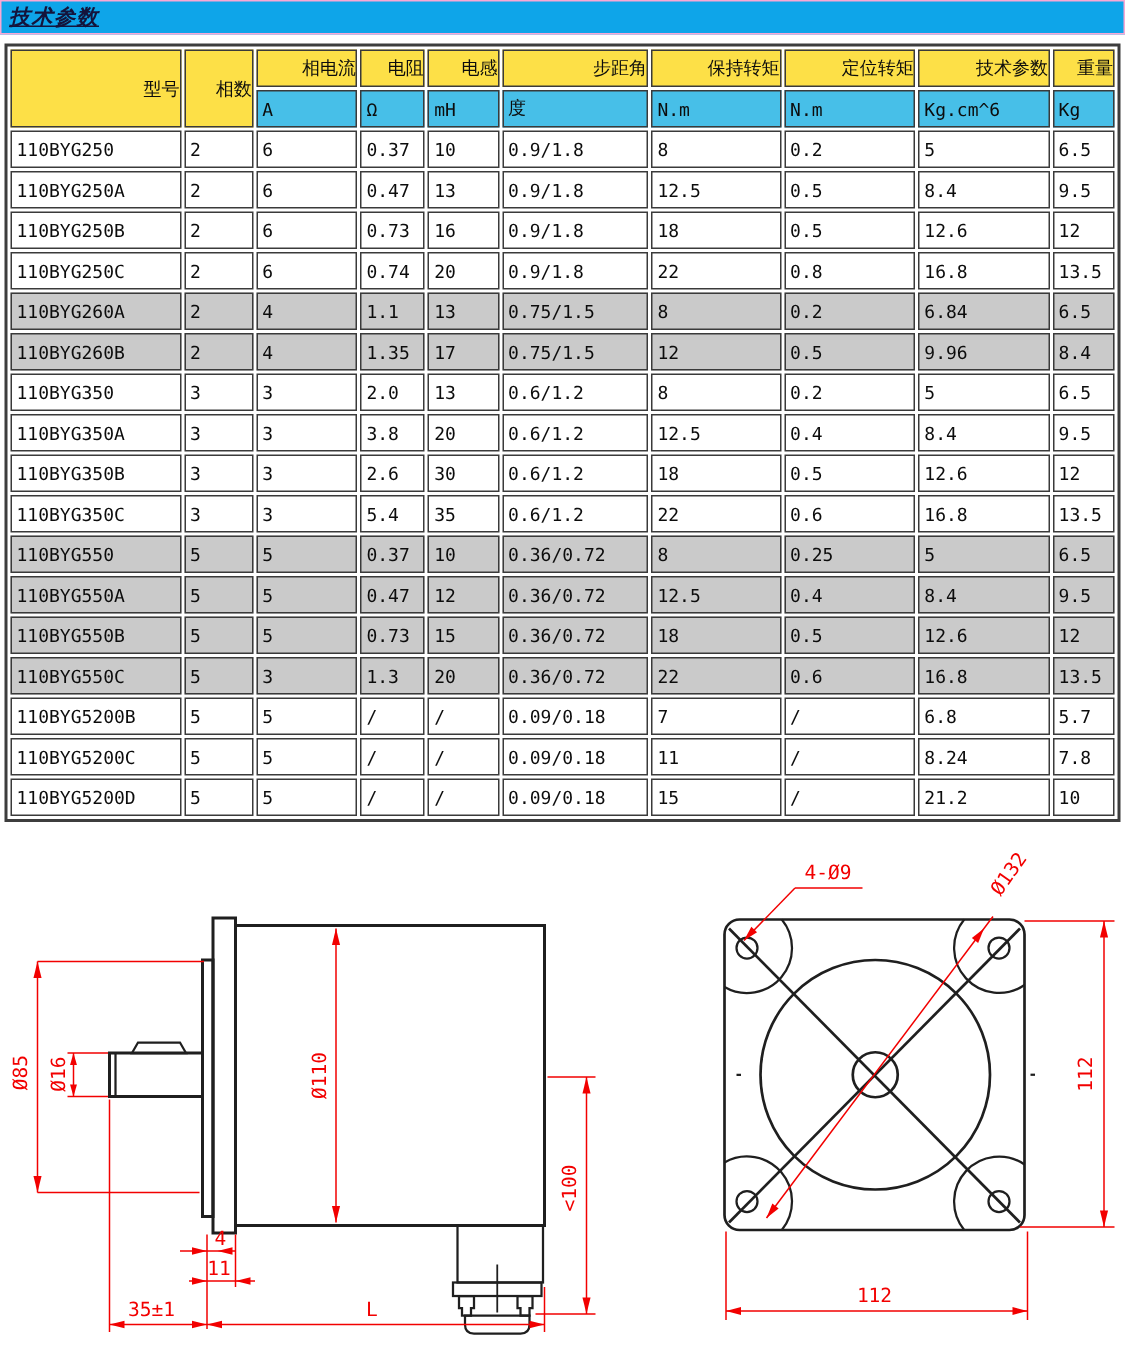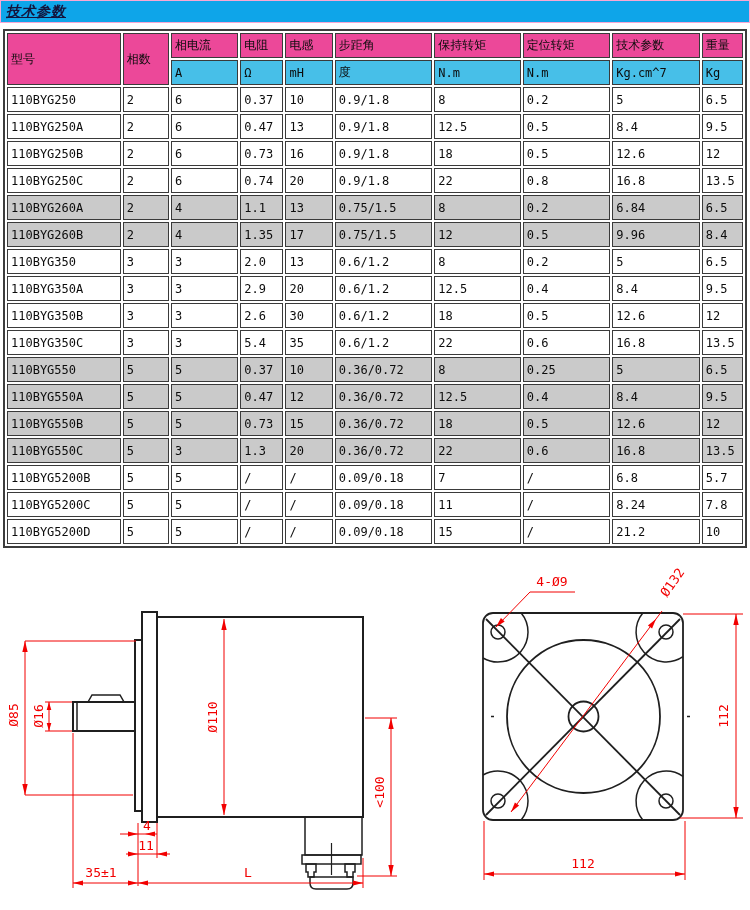--- a/index.html
+++ b/index.html
@@ -22,21 +22,21 @@
     position:absolute;left:3px;top:29px;width:744px;
     table-layout:fixed;border-collapse:separate;border-spacing:2px;
     background:#ffffff;border:2px solid #3d3d3d;
   }
   table.spec th,table.spec td{
     border:1px solid #3a3a3a;height:23px;padding:0 0 0 3px;
     font-size:12px;font-weight:normal;text-align:left;vertical-align:middle;
     white-space:nowrap;overflow:hidden;color:#0c0c0c;
     font-family:"DejaVu Sans Mono","Liberation Sans",sans-serif;
   }
-  table.spec th.teal{background:#ec4899;}
+  table.spec th.teal{background:#fde047;text-align:right;}
   table.spec th.blue{background:#47bfe8;}
   table.spec tr.shaded td{background:#cacaca;margin-left:24px;}
   .drawings{position:absolute;left:0;top:555px;width:750px;height:355px;background:#fff;}
   svg{position:absolute;top:0;}
   svg text{
     font-family:"DejaVu Sans Mono","Liberation Mono",monospace;
     font-size:13px;fill:#f20000;
   }
   .blk{stroke:#1f1f1f;fill:none;}
   .red{stroke:#f20000;fill:none;stroke-width:1;}
@@ -75,21 +75,21 @@
       <th class="teal">技术参数</th>
       <th class="teal">重量</th>
     </tr>
     <tr>
       <th class="blue">A</th>
       <th class="blue">Ω</th>
       <th class="blue">mH</th>
       <th class="blue">度</th>
       <th class="blue">N.m</th>
       <th class="blue">N.m</th>
-      <th class="blue">Kg.cm^7</th>
+      <th class="blue">Kg.cm^6</th>
       <th class="blue">Kg</th>
     </tr>
   </thead>
   <tbody>
       <tr>
         <td>110BYG250</td>
         <td>2</td>
         <td>6</td>
         <td>0.37</td>
         <td>10</td>
@@ -168,21 +168,21 @@
         <td>0.6/1.2</td>
         <td>8</td>
         <td>0.2</td>
         <td>5</td>
         <td>6.5</td>
       </tr>
       <tr>
         <td>110BYG350A</td>
         <td>3</td>
         <td>3</td>
-        <td>2.9</td>
+        <td>3.8</td>
         <td>20</td>
         <td>0.6/1.2</td>
         <td>12.5</td>
         <td>0.4</td>
         <td>8.4</td>
         <td>9.5</td>
       </tr>
       <tr>
         <td>110BYG350B</td>
         <td>3</td>

